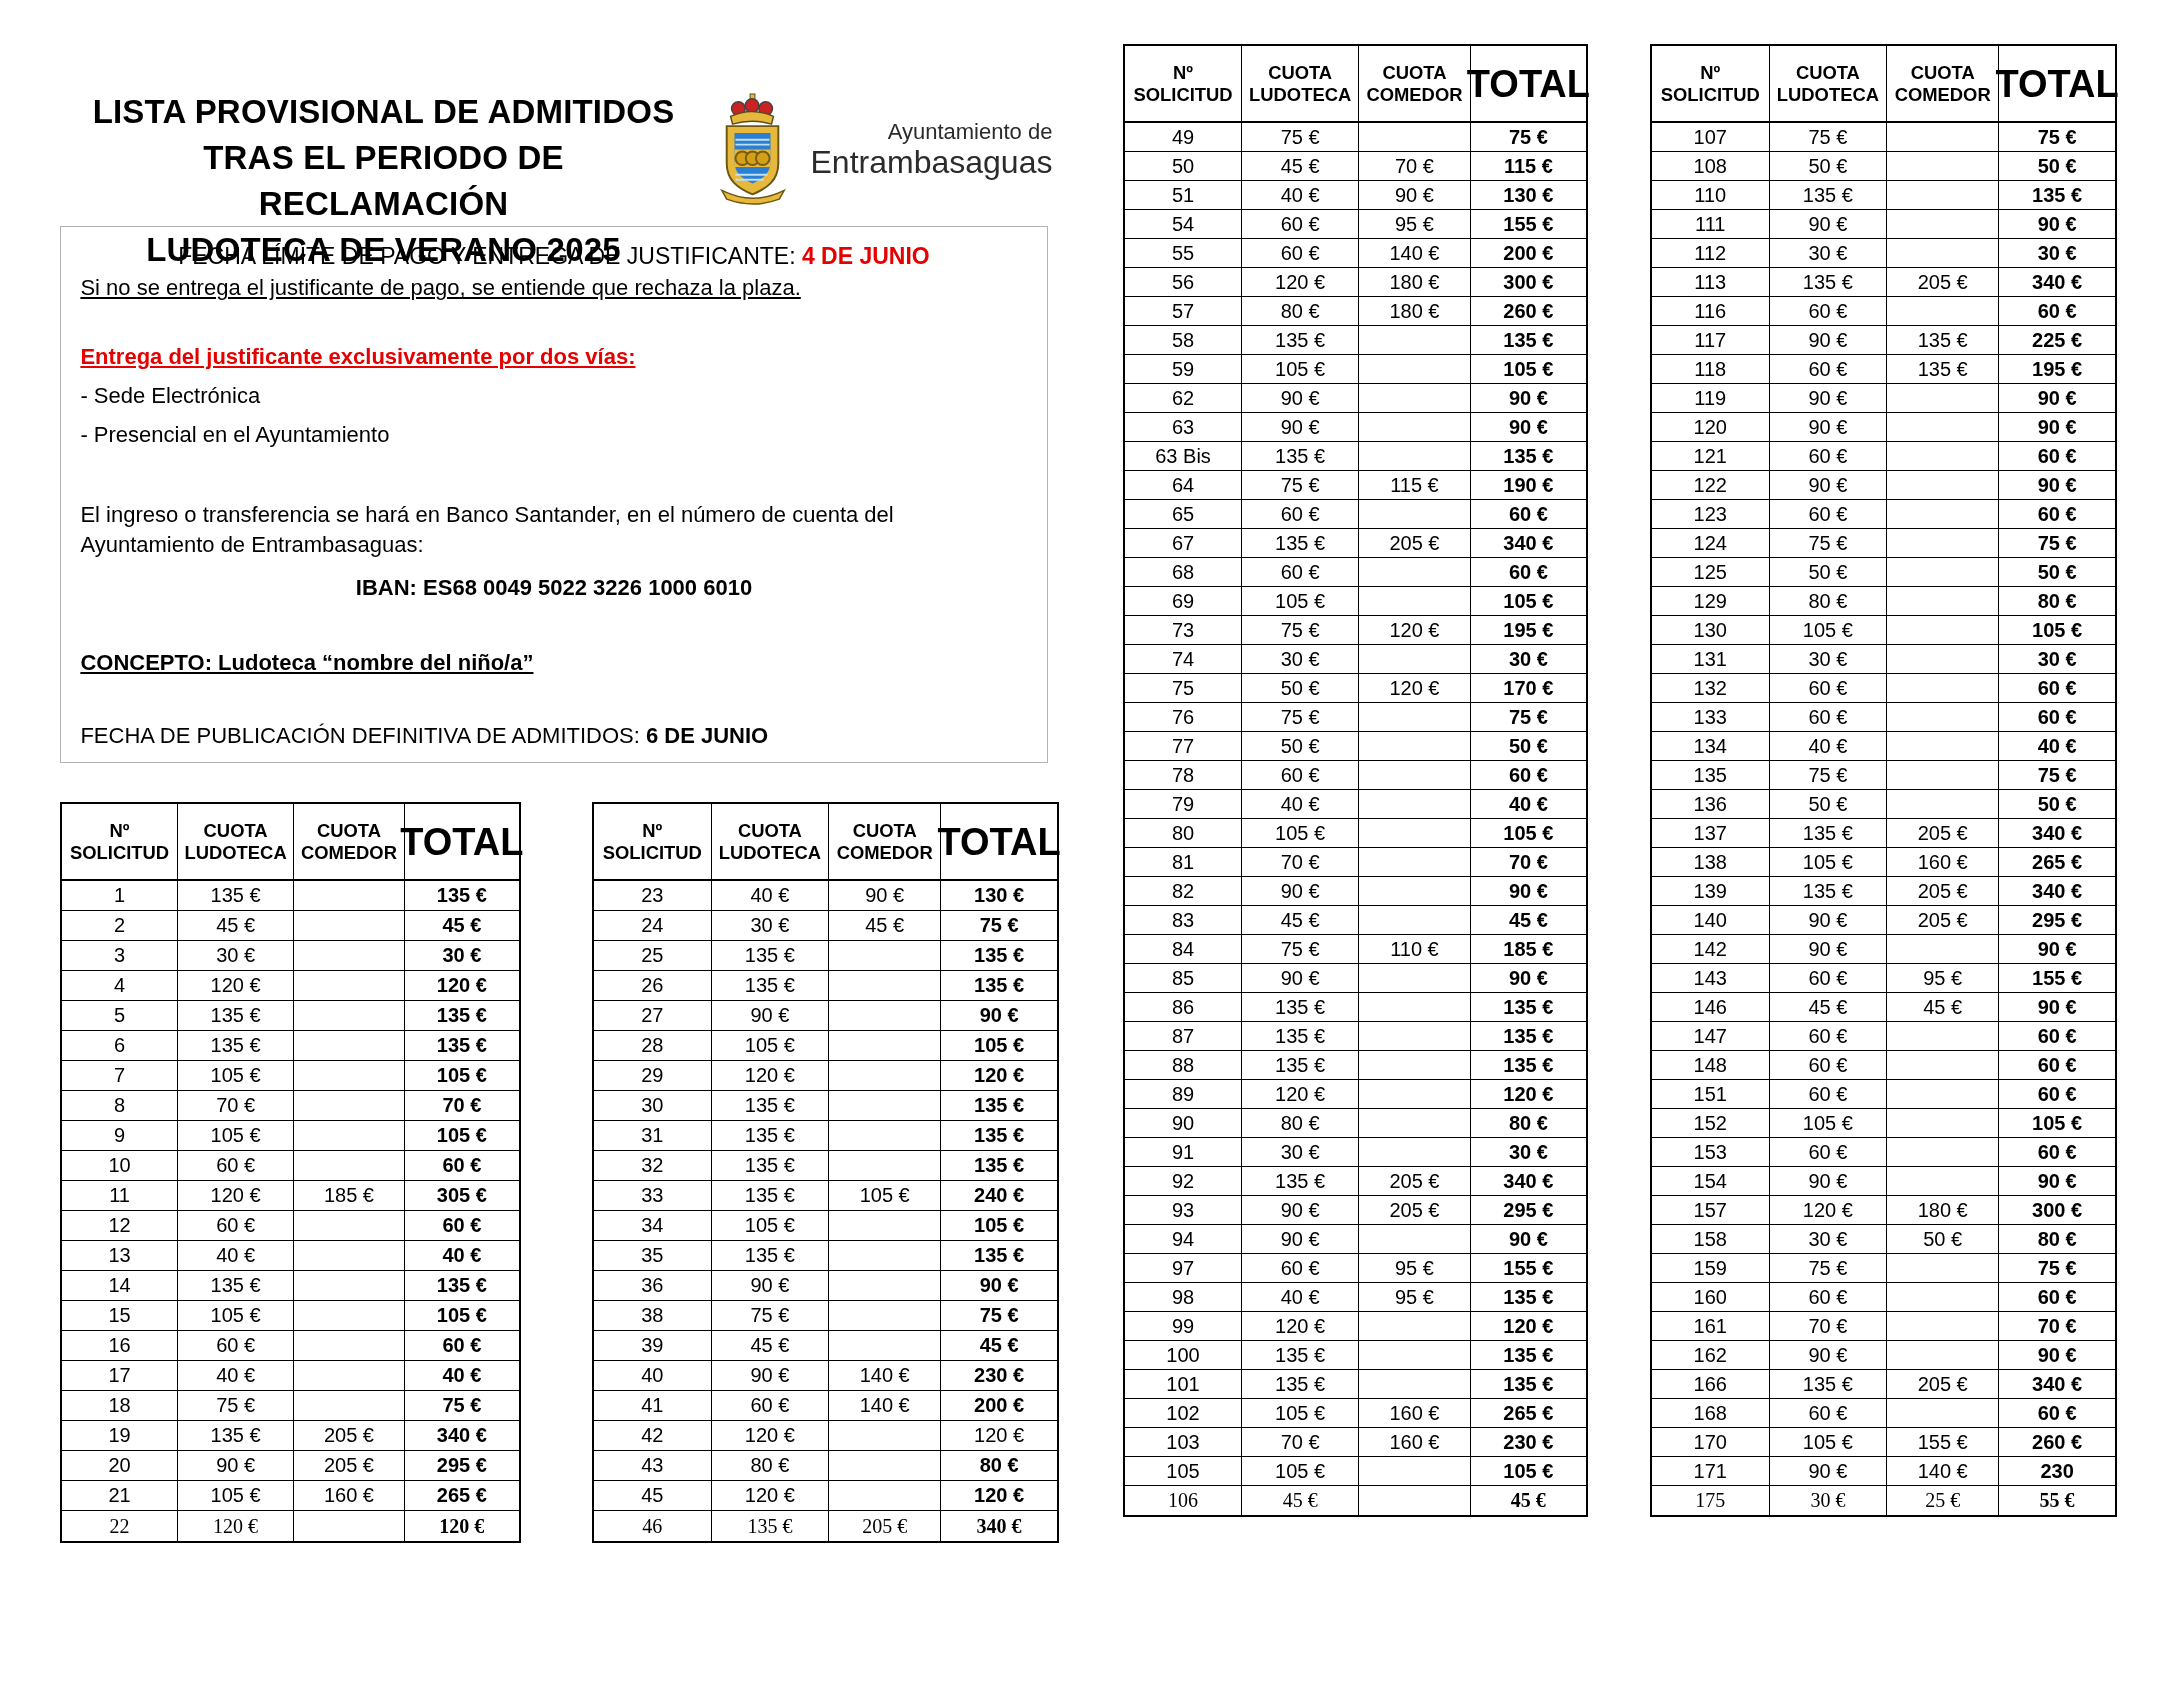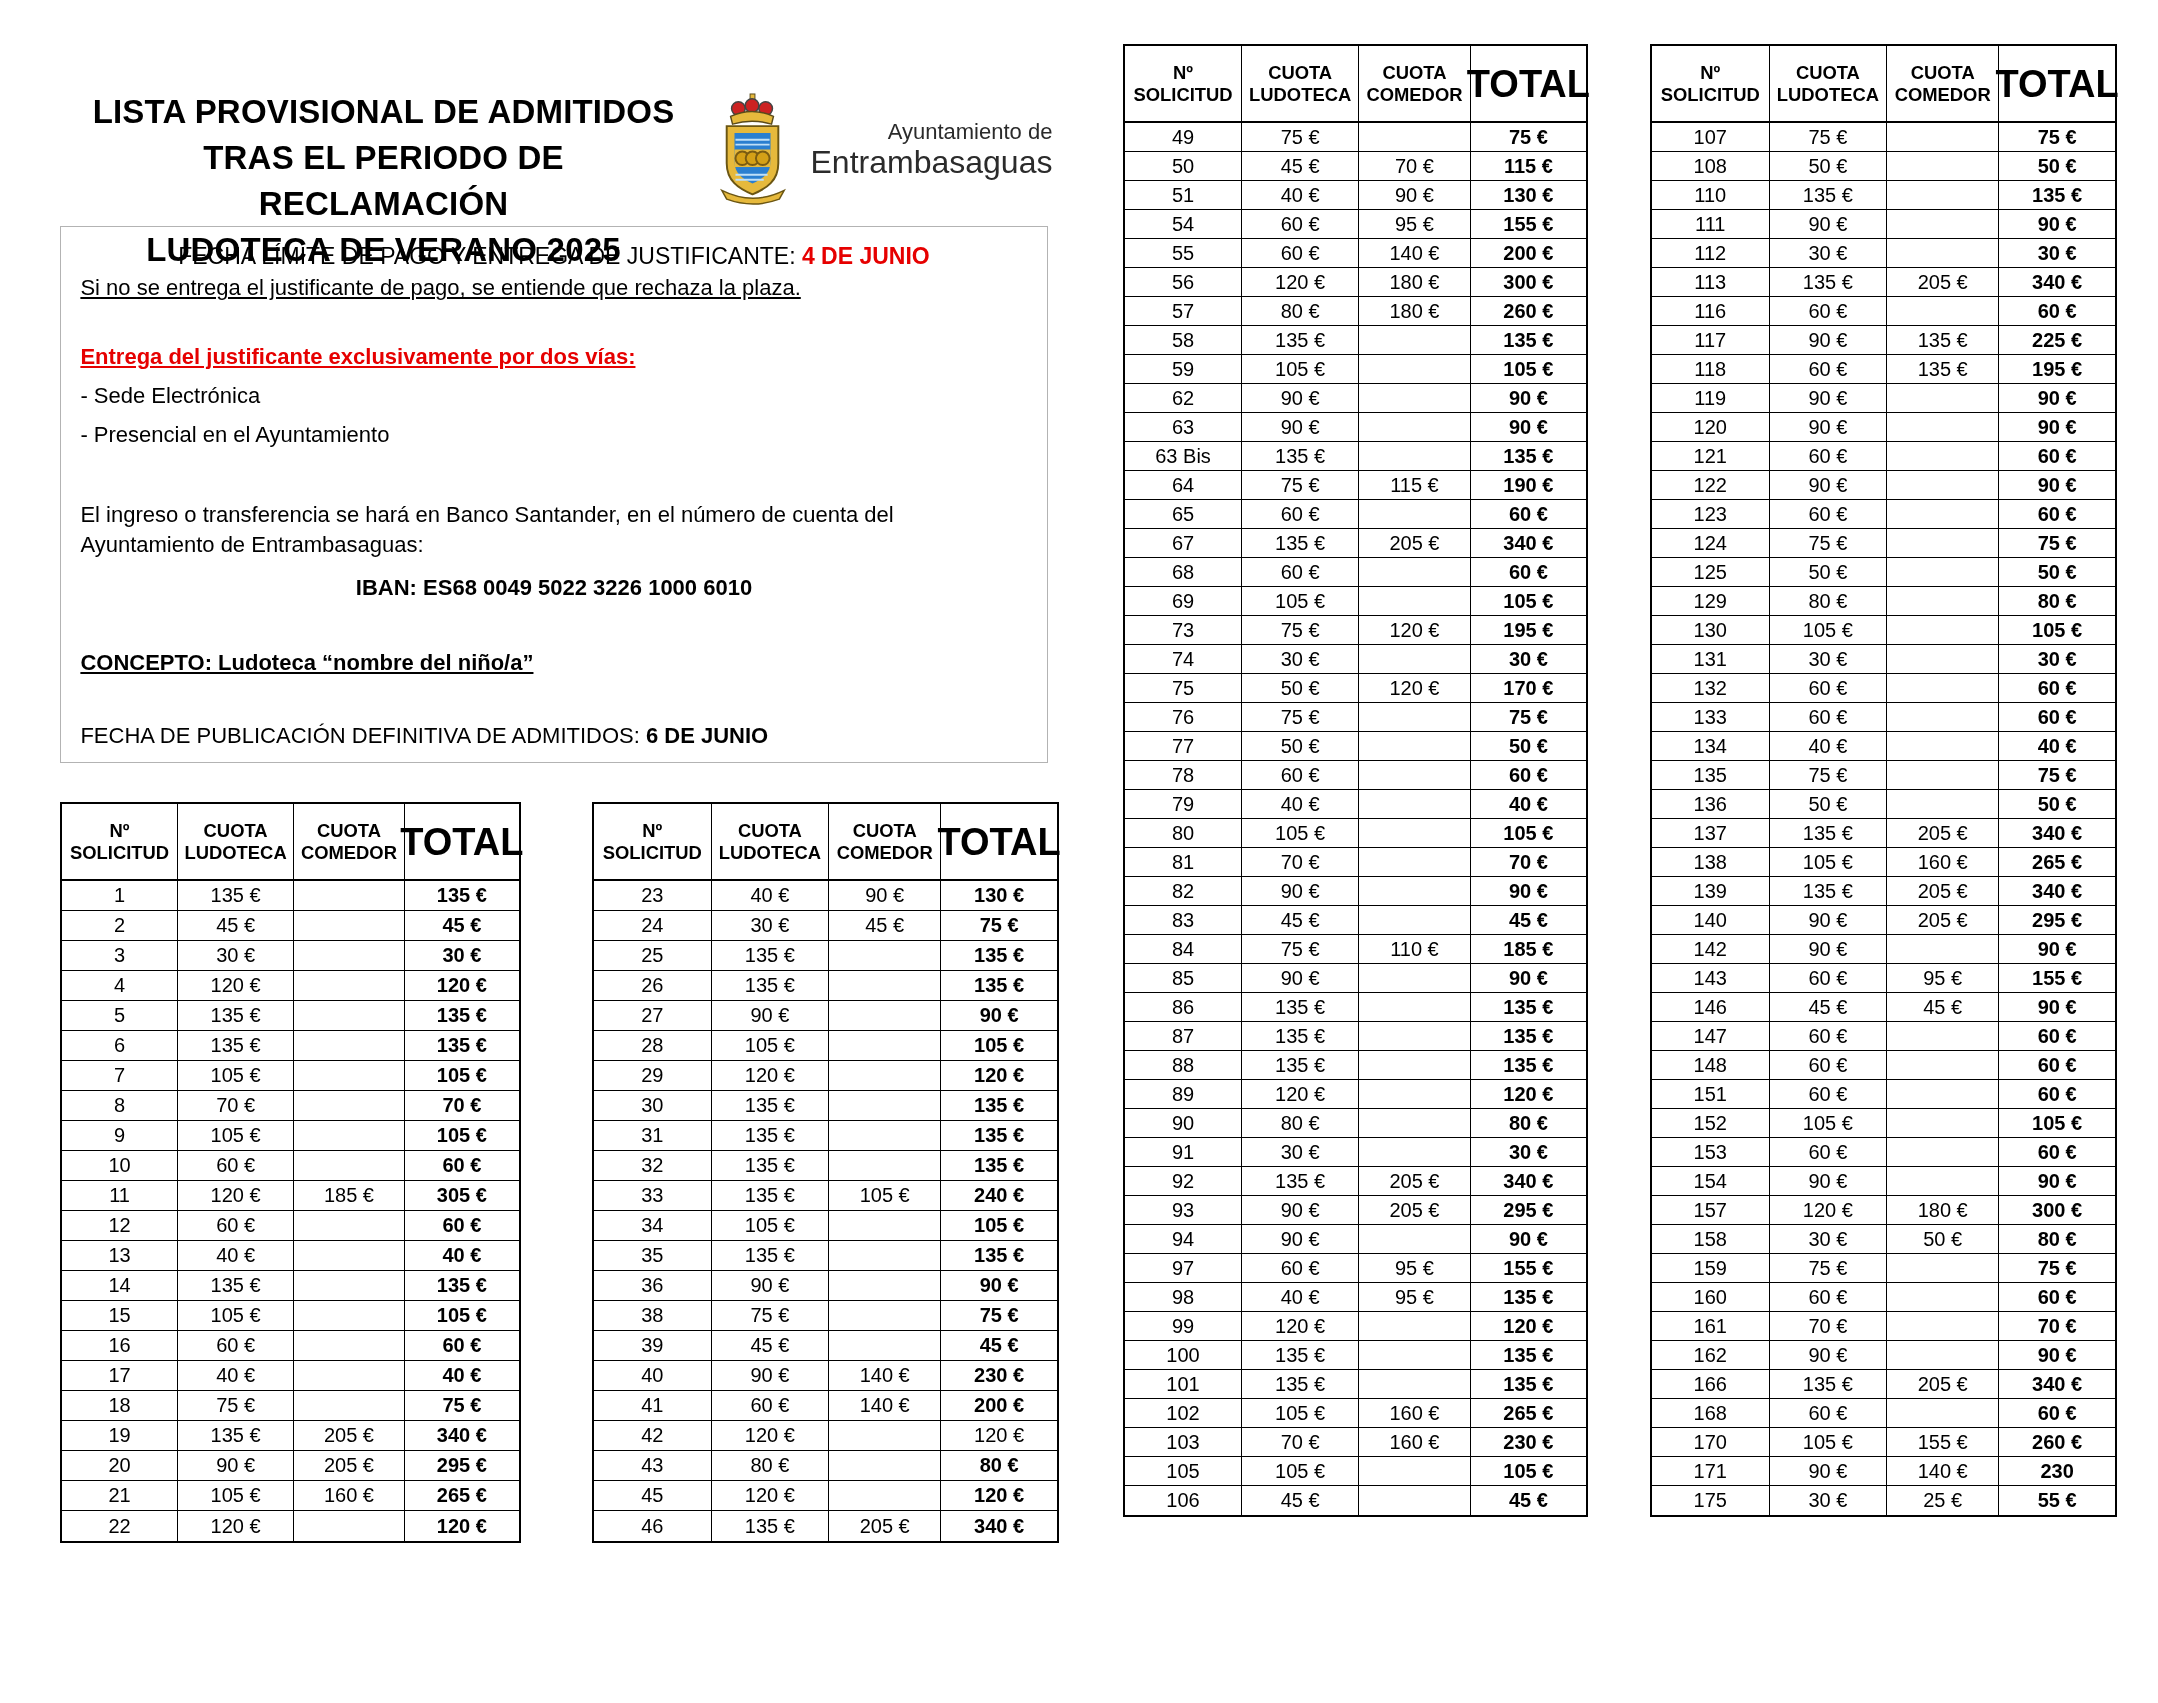--- a/index.html
+++ b/index.html
@@ -33,21 +33,21 @@
   .center { text-align:center; }
 
   
   .tbl { position:absolute; border:2.9px solid #000; background:#fff; }
   .hrow, .tr { display:grid; grid-template-columns:25.4% 25.4% 24.2% 25%; }
   .hrow { height:77px; border-bottom:2.9px solid #000; }
   .th { border-right:1.9px solid #000; display:flex; flex-direction:column; align-items:center;
         justify-content:center; font-weight:bold; font-size:18.4px; line-height:22px; }
   .th:last-child { border-right:none; font-size:38px; }
   .tr { border-bottom:1.9px solid #000; }
-  .tr:last-child { border-bottom:none; }
+  .tr:last-child { border-bottom:none;font-family:Liberation Serif, serif; }
   .td { border-right:1.9px solid #000; display:flex; align-items:center; justify-content:center;
         font-size:20px; white-space:nowrap; }
   .td:last-child { border-right:none; font-weight:bold; }
   .td.plain { font-weight:normal; }
   .tbl-left .tr { height:30px; }
   .tbl-right .tr { height:29px; }
 </style>
 </head>
 <body>
 

